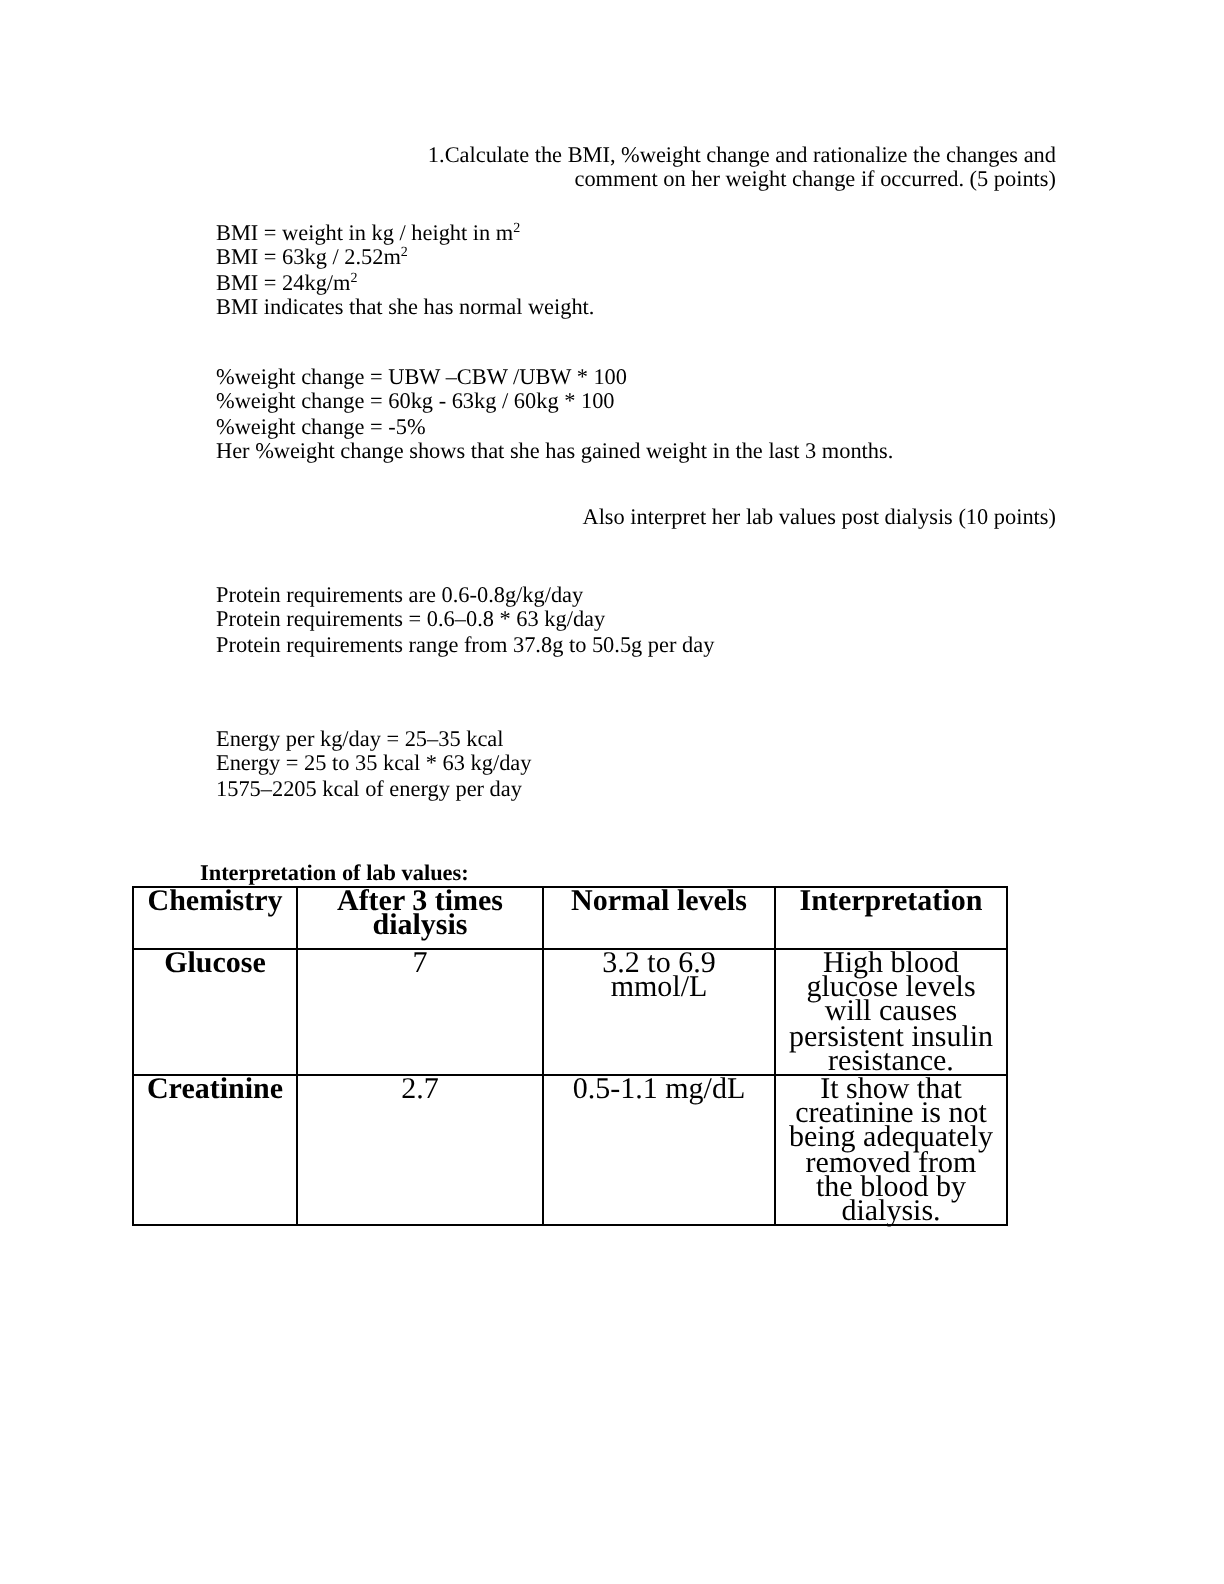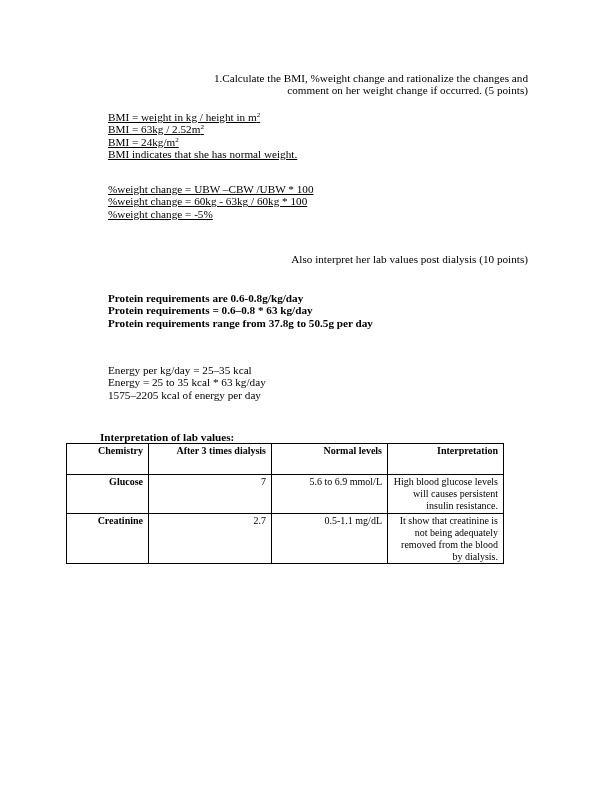--- a/index.html
+++ b/index.html
@@ -7,53 +7,54 @@
          font-family: "Liberation Serif", "DejaVu Serif", serif; color: #000; font-size: 11.2px; }
   .page { position: absolute; left: 0; top: 0; width: 612px; height: 792px; }
   .block { position: absolute; left: 108px; width: 420px; line-height: 12.4px; }
   .line { white-space: nowrap; }
   .bold { font-weight: normal; text-align: right; }
   .qnum { display: inline-block; width: 36px; }
   sup { font-size: 7px; line-height: 0; vertical-align: 4px; }
   .heading { position: absolute; left: 100px; top: 431px; font-weight: bold; line-height: 12px; }
   table.labs { position: absolute; left: 66px; top: 443px; width: 437px; border-collapse: collapse; table-layout: fixed; }
   table.labs td, table.labs th { border: 1px solid #000; vertical-align: top; padding: 1px 5px 0 5px;
-         line-height: 12.2px; text-align: right; font-size: 10px; }
+         line-height: 12.2px; text-align: center; font-size: 15px; }
   table.labs th { font-weight: bold; height: 29px; }
   table.labs td.name { font-weight: bold; margin-left: 12px; }
   col.c1 { width: 82px; } col.c2 { width: 123px; } col.c3 { width: 116px; } col.c4 { width: 116px; }
 </style>
 </head>
 <body>
 
 <div class="page">
 
   <div class="block bold" style="top:72px;">
     <div class="line"><span class="qnum">1.</span><span>Calculate the BMI, %weight change and rationalize the changes and</span></div>
     <div class="line">comment on her weight change if occurred. (5 points)</div>
   </div>
 
-  <div class="block" style="top:111px;text-decoration:underline;">
+  <div class="block" style="top:111px;">
     <div class="line"><span>BMI = weight in kg / height in m</span><sup>2</sup></div>
     <div class="line"><span>BMI = 63kg / 2.52m</span><sup>2</sup></div>
     <div class="line"><span>BMI = 24kg/m</span><sup>2</sup></div>
     <div class="line">BMI indicates that she has normal weight.</div>
   </div>
 
-  <div class="block" style="top:183px;text-decoration:underline;">
+  <div class="block" style="top:183px;">
     <div class="line">%weight change = UBW –CBW /UBW * 100</div>
     <div class="line">%weight change = 60kg - 63kg / 60kg * 100</div>
     <div class="line">%weight change = -5%</div>
+    <div class="line">Her %weight change shows that she has gained weight in the last 3 months.</div>
   </div>
 
   <div class="block bold" style="top:253px;">
     <div class="line">Also interpret her lab values post dialysis (10 points)</div>
   </div>
 
-  <div class="block" style="top:292px;font-weight:bold;">
+  <div class="block" style="top:292px;">
     <div class="line">Protein requirements are 0.6-0.8g/kg/day</div>
     <div class="line">Protein requirements = 0.6–0.8 * 63 kg/day</div>
     <div class="line">Protein requirements range from 37.8g to 50.5g per day</div>
   </div>
 
   <div class="block" style="top:364px;">
     <div class="line">Energy per kg/day = 25–35 kcal</div>
     <div class="line">Energy = 25 to 35 kcal * 63 kg/day</div>
     <div class="line">1575–2205 kcal of energy per day</div>
   </div>
@@ -70,21 +71,21 @@
     <tbody>
         <tr>
       <th>Chemistry</th>
       <th>After 3 times dialysis</th>
       <th>Normal levels</th>
       <th>Interpretation</th>
     </tr>
     <tr>
       <td class="name">Glucose</td>
       <td>7</td>
-      <td>5.6 to 6.9 mmol/L</td>
+      <td>3.2 to 6.9 mmol/L</td>
       <td>High blood glucose levels will causes persistent insulin resistance.</td>
     </tr>
     <tr>
       <td class="name">Creatinine</td>
       <td>2.7</td>
       <td>0.5-1.1 mg/dL</td>
       <td>It show that creatinine is not being adequately removed from the blood by dialysis.</td>
     </tr>
   </tbody>
     </table>

